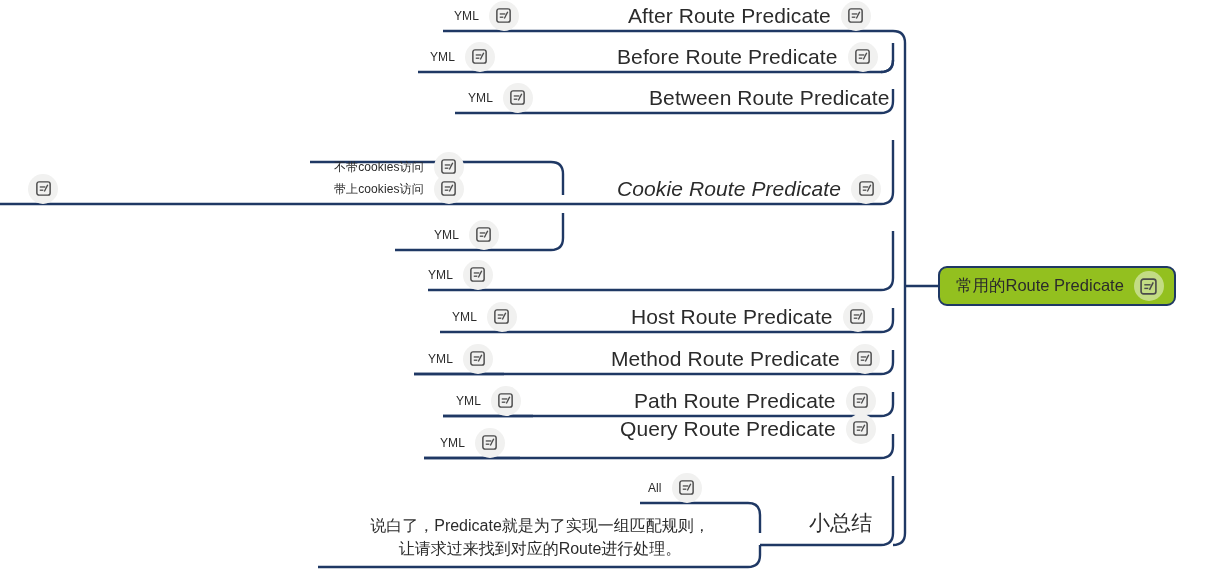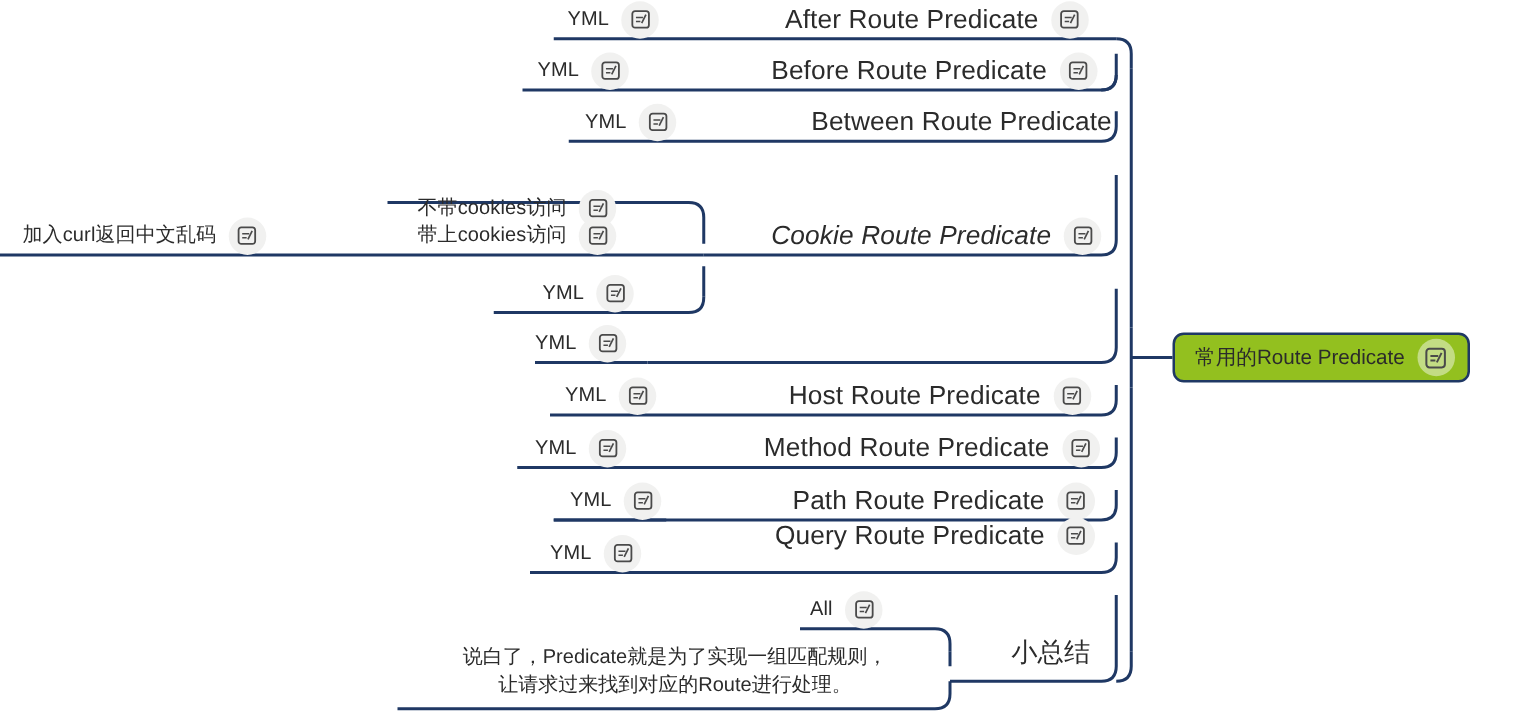--- a/index.html
+++ b/index.html
@@ -16,21 +16,21 @@
   
   .node{
     position:absolute;
     display:flex;
     align-items:center;
     white-space:nowrap;
     box-sizing:border-box;
   }
   .node .lbl{
     color:#2b2b2b;
-    font-size:16px;
+    font-size:12px;
     line-height:20px;
     letter-spacing:0.1px;
   }
   .node.big .lbl{font-size:21px;}
 
   
   .ico{
     width:30px;height:30px;
     border-radius:50%;
     background:#f1f1f0;
@@ -369,21 +369,20 @@
       <svg width="17" height="17" viewBox="0 0 20 20">
         <rect x="2.2" y="2.2" width="15.6" height="15.6" rx="2.6" ry="2.6" fill="none" stroke="#4a4a4a" stroke-width="1.7"></rect>
         <line x1="5.6" y1="8.2" x2="12.2" y2="8.2" stroke="#4a4a4a" stroke-width="1.5"></line>
         <line x1="5.6" y1="12.0" x2="9.8" y2="12.0" stroke="#4a4a4a" stroke-width="1.5"></line>
         <line x1="11.0" y1="13.6" x2="15.0" y2="5.6" stroke="#4a4a4a" stroke-width="1.6"></line>
       </svg>
     </span>
   </div>
 
   <div class="node" style="left:18px;top:173px;height:31px;">
-    <span class="lbl">加入curl返回中文乱码</span>
     <span class="ico">
       <svg width="17" height="17" viewBox="0 0 20 20">
         <rect x="2.2" y="2.2" width="15.6" height="15.6" rx="2.6" ry="2.6" fill="none" stroke="#4a4a4a" stroke-width="1.7"></rect>
         <line x1="5.6" y1="8.2" x2="12.2" y2="8.2" stroke="#4a4a4a" stroke-width="1.5"></line>
         <line x1="5.6" y1="12.0" x2="9.8" y2="12.0" stroke="#4a4a4a" stroke-width="1.5"></line>
         <line x1="11.0" y1="13.6" x2="15.0" y2="5.6" stroke="#4a4a4a" stroke-width="1.6"></line>
       </svg>
     </span>
   </div>
 

